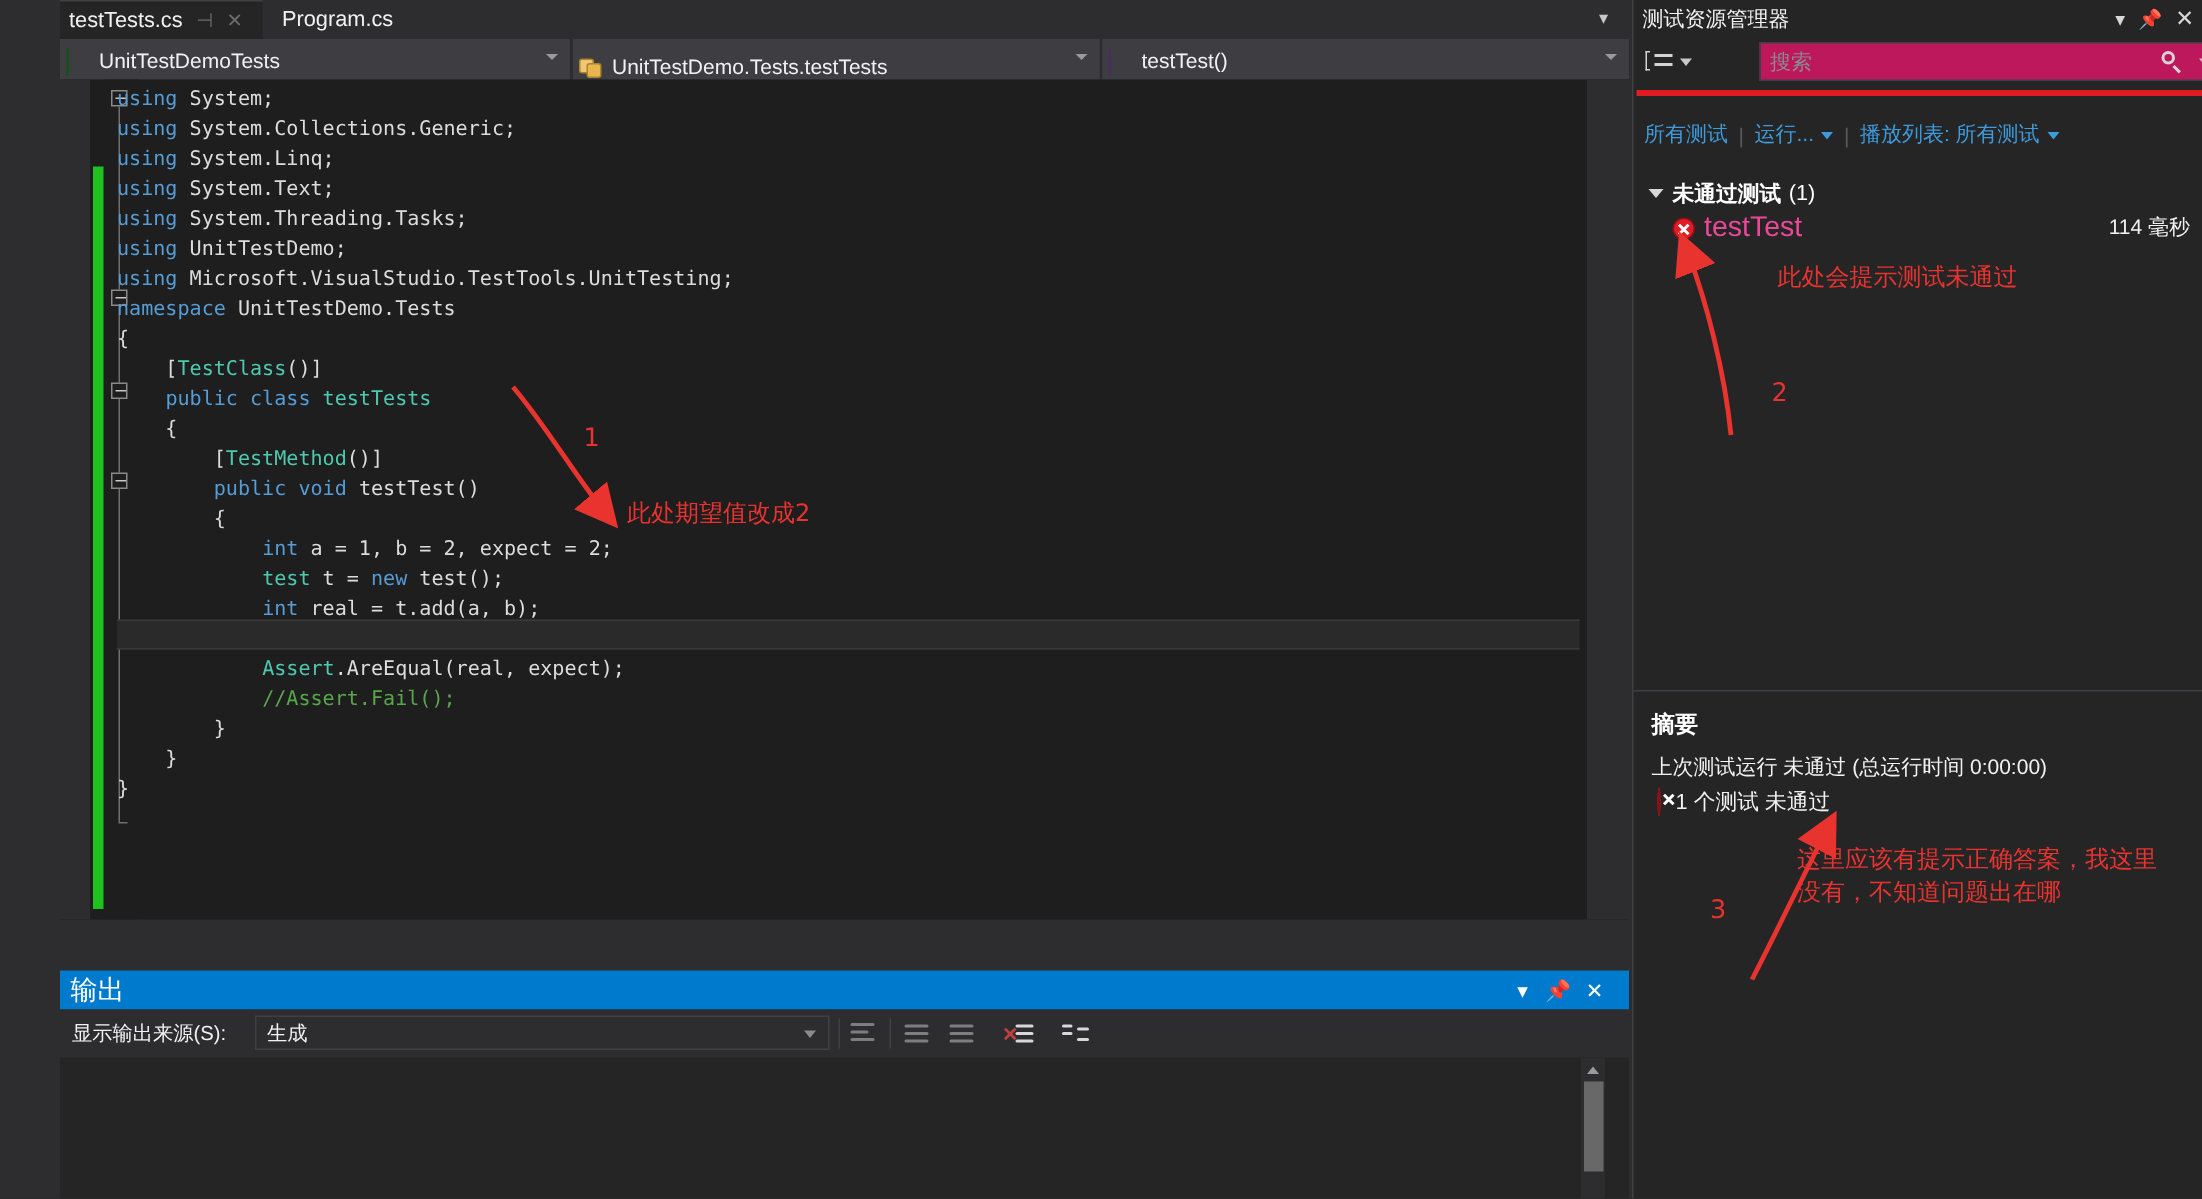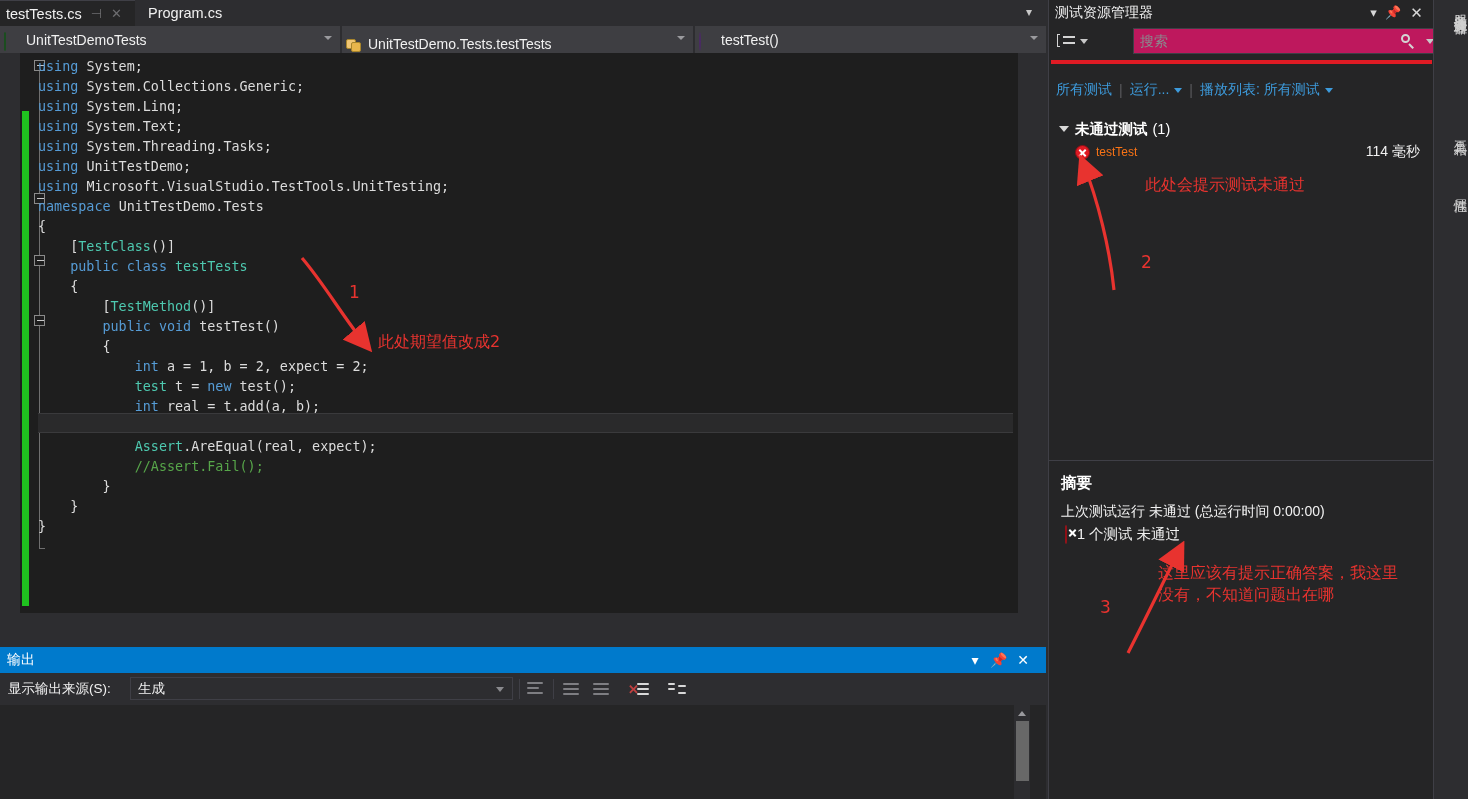--- a/index.html
+++ b/index.html
@@ -1,18 +1,18 @@
 <!DOCTYPE html>
 <html><head>
 <meta charset="utf-8">
 <style>
   * { box-sizing: border-box; margin:0; padding:0; }
   html,body { width:1468px; height:799px; overflow:hidden; background:#2d2d30;
     font-family:"Liberation Sans", sans-serif; }
-  #app { position:relative; width:1380px; height:799px; background:#2d2d30; }
+  #app { position:relative; width:1380px; height:799px; background:#2d2d30;margin-left:40px; }
 
   
   #left-col { position:absolute; left:0; top:0; width:1046px; height:799px; background:#2d2d30; }
 
   
   #tab-strip { position:absolute; left:0; top:0; width:1046px; height:26px; background:#2d2d30; }
   .doc-tab { position:absolute; top:0; height:26px; display:flex; align-items:center;
     font-size:14.5px; color:#f1f1f1; padding:0 6px; }
   .doc-tab.active { background:#252526; border-top:1px solid #3f3f46; }
   .doc-tab .pin, .doc-tab .close { color:#6d6d70; font-size:13px; margin-left:9px; line-height:1; }
@@ -84,21 +84,21 @@
     border-top:5px solid transparent;border-bottom:5px solid transparent;border-right:6px solid #6a6a6a; }
   #hs-track { position:absolute; left:92px; top:4px; width:920px; height:21px; background:#2d2d30; }
   #hs-right { position:absolute; left:1000px; top:4px; width:14px; height:21px; }
   #hs-right .tri { position:absolute; left:4px; top:6px; width:0;height:0;
     border-top:5px solid transparent;border-bottom:5px solid transparent;border-left:6px solid #6a6a6a; }
 
   
   #output-pane { position:absolute; left:0; top:647px; width:1046px; height:152px; background:#252526; }
   #out-title { position:absolute; left:0; top:0; width:1046px; height:26px; background:#007acc;
     display:flex; align-items:center; }
-  #out-title .t { font-size:14px; color:#ffffff; padding-left:7px; }
+  #out-title .t { font-size:18px; color:#ffffff; padding-left:7px; }
   .out-btn { position:absolute; top:4px; width:18px; height:18px; color:#ffffff; font-size:14px;
     text-align:center; line-height:18px; }
   #out-dd   { right:62px; }
   #out-pin  { right:38px; }
   #out-close{ right:14px; }
   #out-toolbar { position:absolute; left:0; top:26px; width:1046px; height:32px; background:#2d2d30;
     display:flex; align-items:center; }
   #out-src-lbl { font-size:13.5px; color:#f1f1f1; padding-left:8px; }
   #out-src-dd { position:absolute; left:130px; top:4px; width:383px; height:23px; background:#2d2d30;
     border:1px solid #3f3f46; display:flex; align-items:center; }
@@ -170,21 +170,21 @@
   #te-group-row .ct { font-size:14.5px; color:#ffffff; margin-left:5px; }
   #te-test-row { position:absolute; left:0; top:30px; width:385px; height:24px; display:flex;
     align-items:center; }
   .fail-icon { width:15px; height:15px; border-radius:50%; background:#e01b24; position:relative;
     border:1px solid #8c0f15; flex:0 0 auto; }
   .fail-icon:before, .fail-icon:after { content:""; position:absolute; left:2px; top:6px; width:9px;
     height:2px; background:#ffffff; }
   .fail-icon:before { transform:rotate(45deg); }
   .fail-icon:after  { transform:rotate(-45deg); }
   #te-test-row .ic-wrap { margin:0 6px 0 26px; display:flex; }
-  #te-test-row .nm { font-size:12px; color:#f97316; }
+  #te-test-row .nm { font-size:19px; color:#ec4899; }
   #te-test-row .dur { position:absolute; right:14px; font-size:14px; color:#f1f1f1; }
 
   #te-summary { position:absolute; left:0; top:460px; width:385px; height:339px; border-top:1px solid #3f3f46; }
   #sum-title { position:absolute; left:12px; top:12px; font-size:15.5px; color:#ffffff; font-weight:bold; }
   #sum-line1 { position:absolute; left:12px; top:42px; font-size:14px; color:#f1f1f1; }
   #sum-row2 { position:absolute; left:16px; top:64px; display:flex; align-items:center; }
   #sum-row2 .nm { font-size:14.5px; color:#f1f1f1; margin-left:10px; }
 
   
   .anno-text { position:absolute; color:#e8332f; font-size:16px; font-family:"DejaVu Sans", sans-serif;

